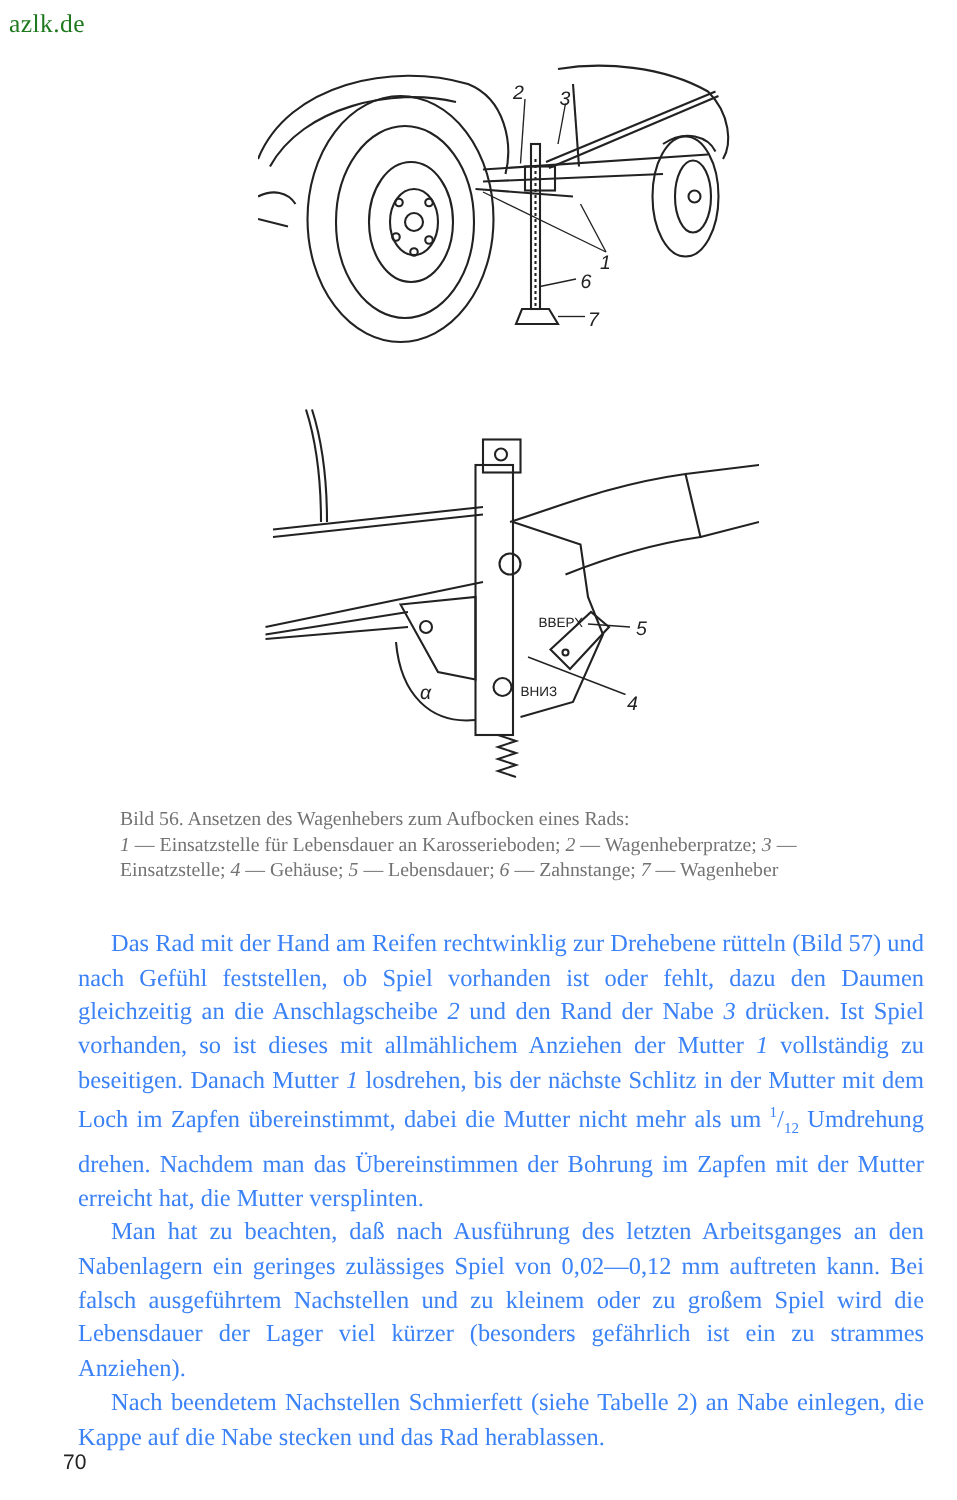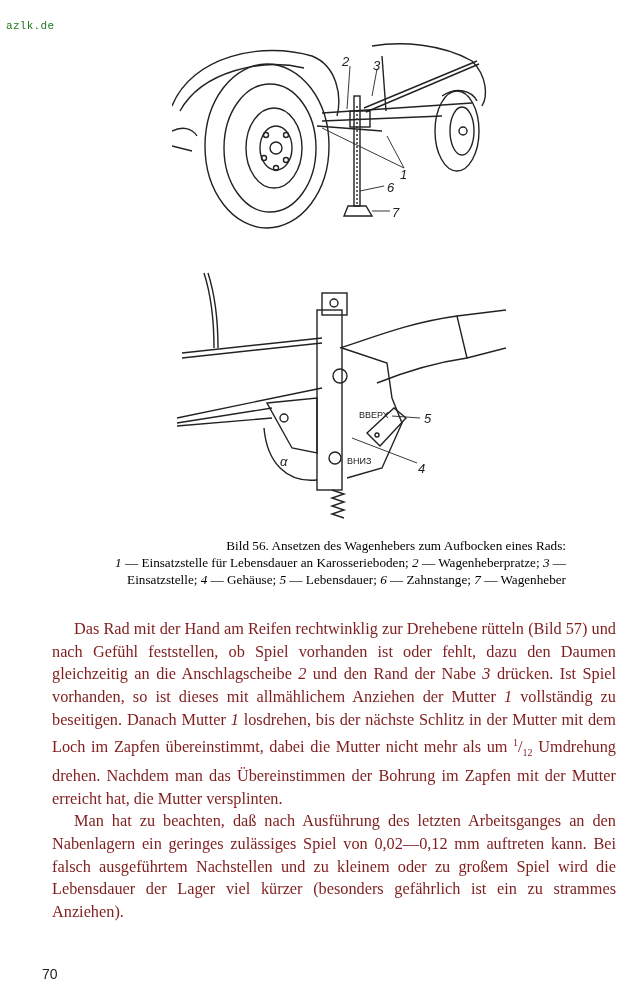--- a/index.html
+++ b/index.html
@@ -1,26 +1,26 @@
 <!DOCTYPE html>
 <html><head>
 <meta charset="utf-8">
 <style>
   html, body { margin: 0; padding: 0; background: #ffffff; }
   body { width: 638px; height: 1000px; position: relative; overflow: hidden;
          font-family: "Liberation Serif", "DejaVu Serif", serif; color: #2a2a2a; }
-  .watermark { position: absolute; left: 6px; top: 20px; font-family: Liberation Mono, monospace;
-               font-size: 11px; color: #1f7a1f; letter-spacing: 0.3px; }
+  .watermark { position: absolute; left: 6px; top: 6px; font-family: Liberation Serif, serif;
+               font-size: 17px; color: #1f7a1f; letter-spacing: 0.3px; }
   .fig-top { position: absolute; left: 172px; top: 36px; width: 316px; height: 200px; }
   .fig-bottom { position: absolute; left: 172px; top: 268px; width: 334px; height: 256px; }
-  .caption { position: absolute; left: 96px; top: 537px; width: 470px; text-align: right;
-             font-size: 13.2px; line-height: 17px; color: #000000; }
+  .caption { position: absolute; left: 80px; top: 537px; width: 470px; text-align: left;
+             font-size: 13.2px; line-height: 17px; color: #737373; }
   .caption i { font-style: italic; }
   .body-text { position: absolute; left: 52px; top: 618px; width: 564px;
-               font-size: 16.3px; line-height: 22.7px; text-align: justify; color: #7f1d1d; }
+               font-size: 16.3px; line-height: 22.7px; text-align: justify; color: #3b82f6; }
   .body-text p { margin: 0; text-indent: 22px; }
   .body-text i { font-style: italic; }
   .frac sup, .frac sub { font-size: 10px; }
   .page-number { position: absolute; left: 42px; top: 966px; font-family: "Liberation Sans", "DejaVu Sans", sans-serif;
                  font-size: 14px; color: #222; }
   svg text { font-family: "Liberation Sans", "DejaVu Sans", sans-serif; font-style: italic; }
 </style>
 </head>
 <body>
 
@@ -148,15 +148,16 @@
     <span>Zahnstange;</span>
     <i>7</i>
     <span>—</span>
     <span>Wagenheber</span>
   </div>
 </div>
 
 <div class="body-text">
   <p><span>Das Rad mit der Hand am Reifen rechtwinklig zur Drehebene rütteln (Bild 57) und nach Gefühl feststellen, ob Spiel vorhanden ist oder fehlt, dazu den Daumen gleichzeitig an die Anschlagscheibe </span><i>2</i><span> und den Rand der Nabe </span><i>3</i><span> drücken. Ist Spiel vorhanden, so ist dieses mit allmählichem Anziehen der Mutter </span><i>1</i><span> vollständig zu beseitigen. Danach Mutter </span><i>1</i><span> losdrehen, bis der nächste Schlitz in der Mutter mit dem Loch im Zapfen übereinstimmt, dabei die Mutter nicht mehr als um </span><span class="frac"><sup>1</sup>/<sub>12</sub></span><span> Umdrehung drehen. Nachdem man das Übereinstimmen der Bohrung im Zapfen mit der Mutter erreicht hat, die Mutter versplinten.</span></p>
   <p>Man hat zu beachten, daß nach Ausführung des letzten Arbeitsganges an den Nabenlagern ein geringes zulässiges Spiel von 0,02—0,12 mm auftreten kann. Bei falsch ausgeführtem Nachstellen und zu kleinem oder zu großem Spiel wird die Lebensdauer der Lager viel kürzer (besonders gefährlich ist ein zu strammes Anziehen).</p>
+  <p>Nach beendetem Nachstellen Schmierfett (siehe Tabelle 2) an Nabe einlegen, die Kappe auf die Nabe stecken und das Rad herablassen.</p>
 </div>
 
 <div class="page-number">70</div>
 
 </body></html>

